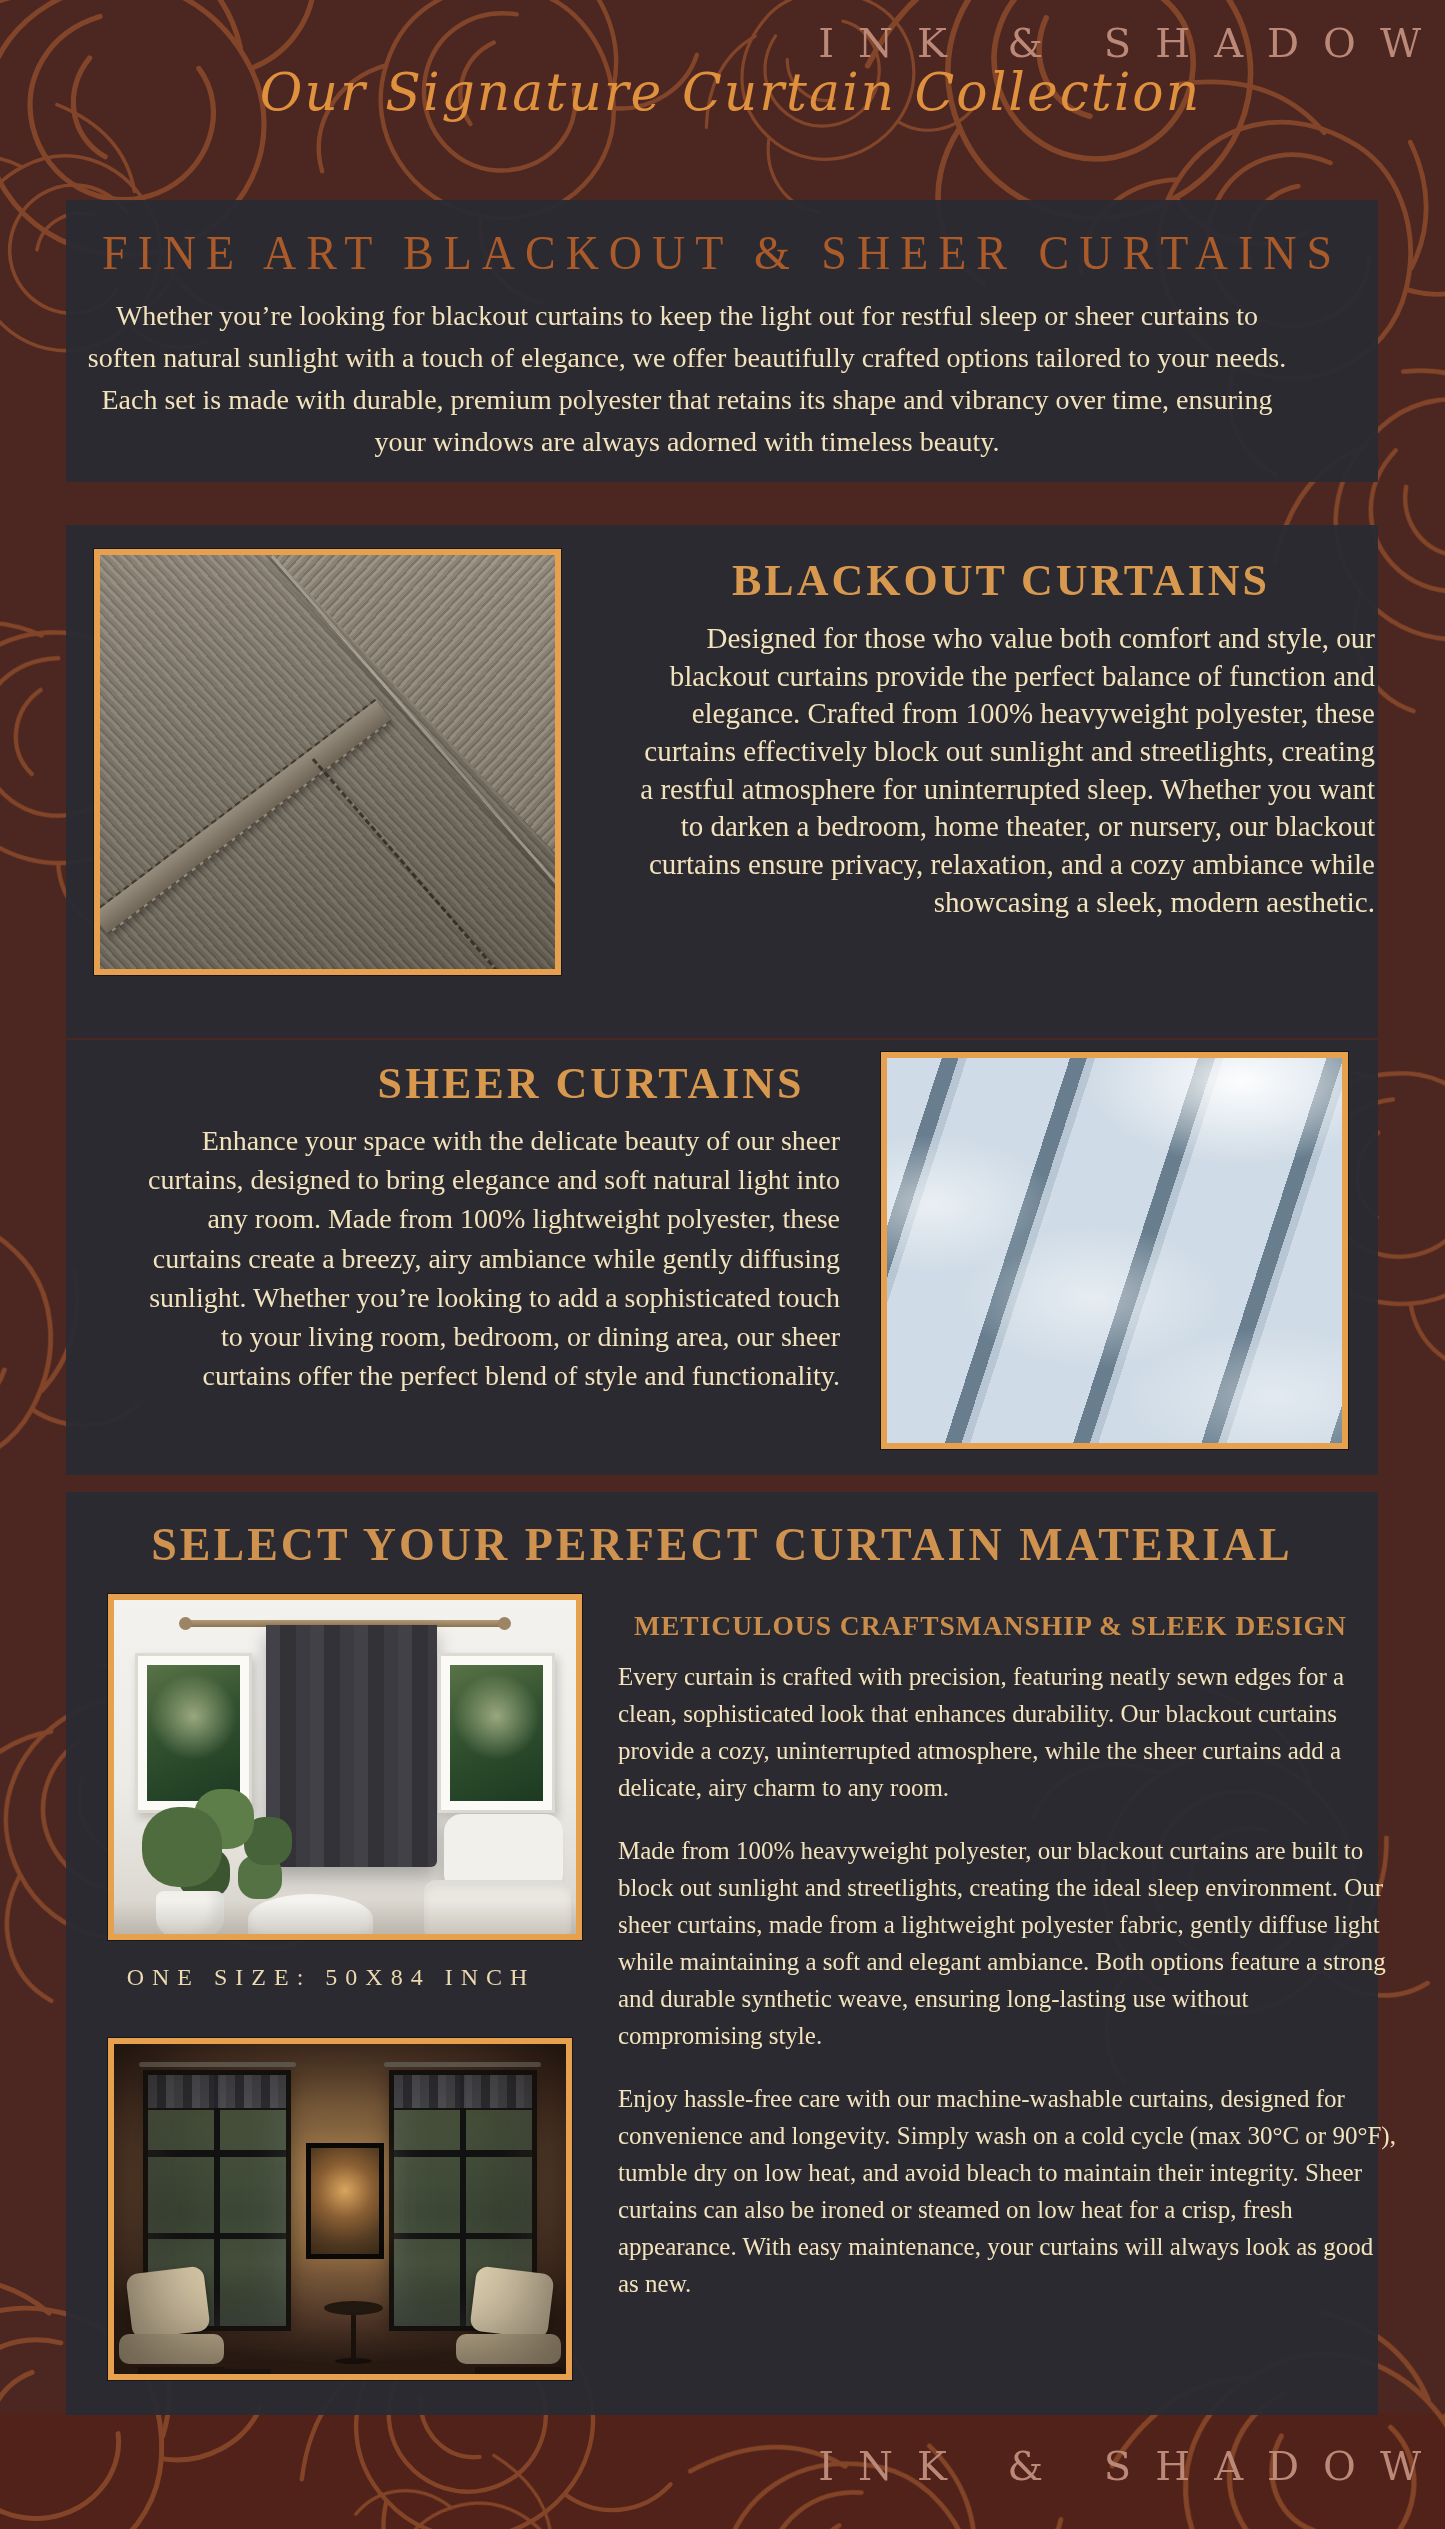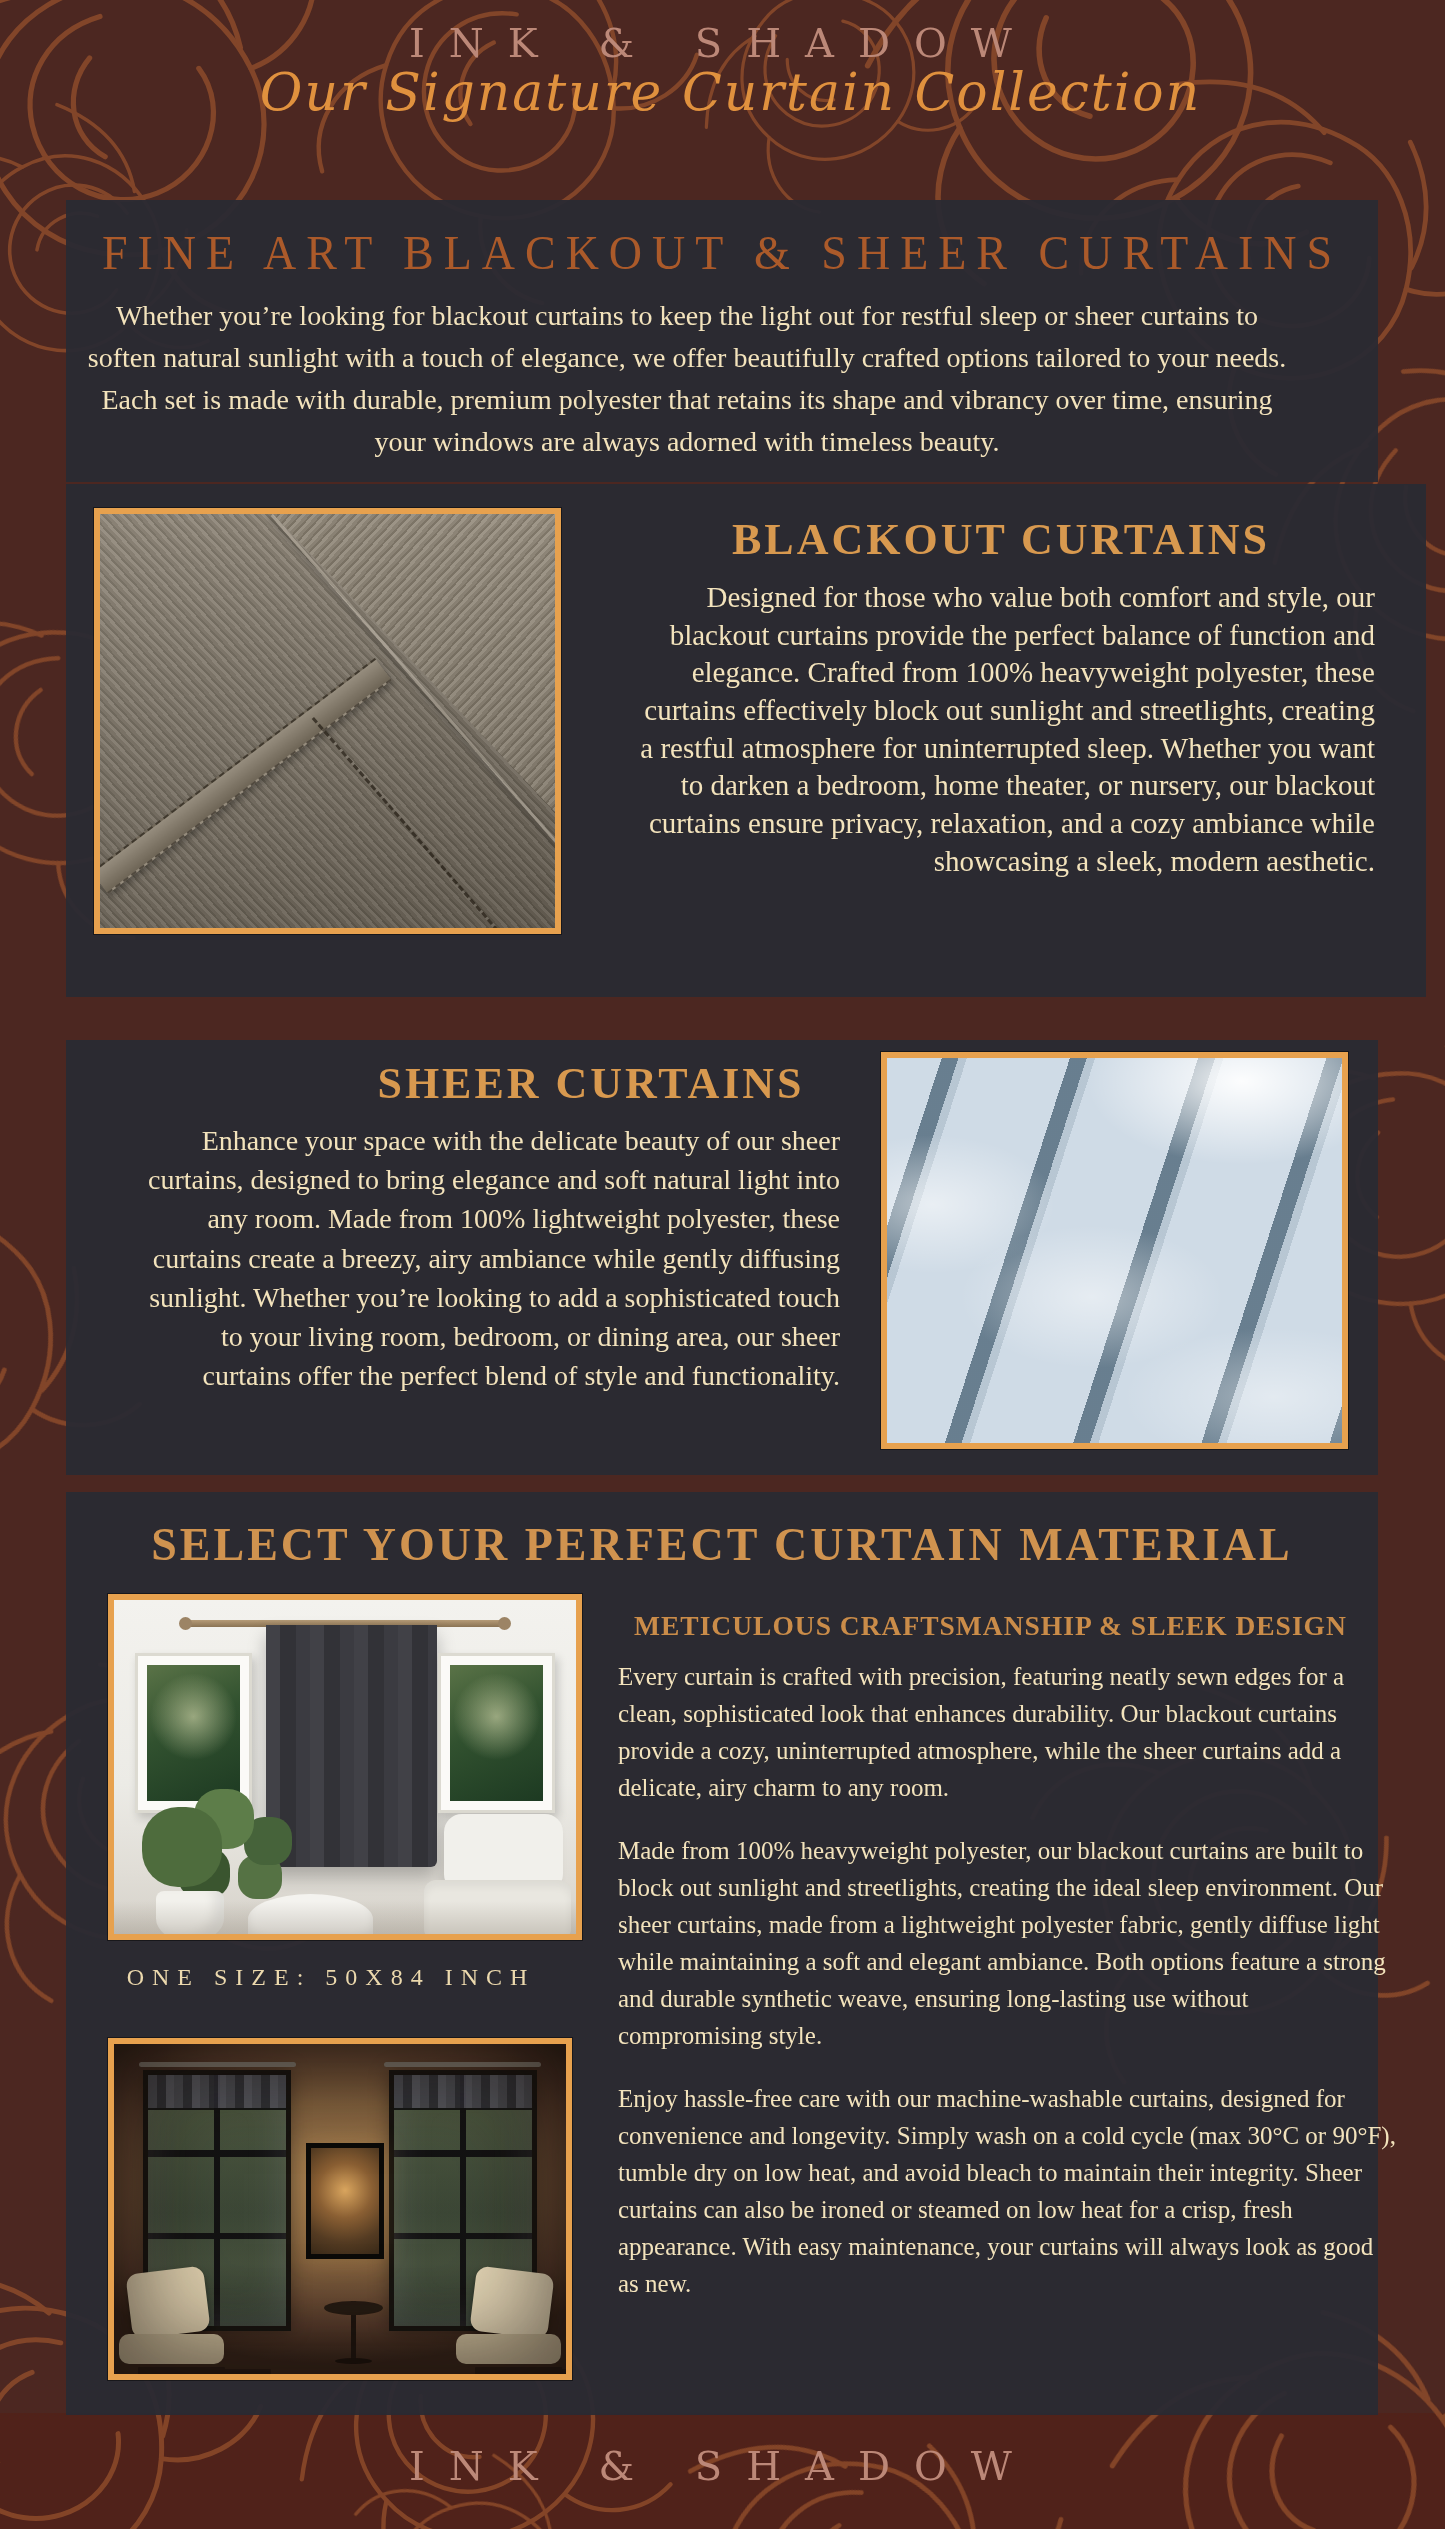--- a/index.html
+++ b/index.html
@@ -2,31 +2,31 @@
 <html><head>
 <meta charset="utf-8">
 <style>
   html,body{margin:0;padding:0;background:#30211d;}
   .page{position:relative;width:1445px;height:2529px;overflow:hidden;
         background:#4c2721;font-family:"Liberation Serif",serif;}
   .floral{position:absolute;inset:0;z-index:0;}
   .bottom-band{position:absolute;left:0;right:0;top:2413px;bottom:0;background:#50221a;z-index:0;}
 
   
-  .brand{position:absolute;left:0;width:100%;text-align:center;color:#bc8878;
+  .brand{position:absolute;left:0;width:100%;text-align:right;color:#bc8878;
          font-family:"DejaVu Serif",serif;font-weight:400;font-size:40px;letter-spacing:24px;z-index:2;}
   .brand-top{top:20px;}
   .brand-footer{top:2443px;}
   .tagline{position:absolute;top:62px;left:0;width:100%;text-align:center;z-index:2;
            font-family:"DejaVu Serif",serif;font-style:italic;font-size:52px;color:#e0913e;letter-spacing:2px;padding-left:8px;}
 
   
   .panel{position:absolute;left:66px;width:1312px;background:rgba(41,42,51,0.95);z-index:1;}
   .panel-intro{top:200px;height:282px;}
-  .panel-blackout{top:484px;height:513px;padding-left:48px;}
+  .panel-blackout{top:525px;height:513px;}
   .panel-sheer{top:1040px;height:435px;}
   .panel-materials{top:1492px;height:923px;}
 
   .intro-heading{margin:26px 30px 0;text-align:center;font-weight:400;font-size:46px;
                  letter-spacing:10px;color:#ab5a2a;transform:scaleY(1.06);white-space:nowrap;}
   .intro-body{margin:20px auto 0;width:1210px;text-align:center;font-size:28px;line-height:1.5;color:#f3e3bc;}
 
   .gold-h2{font-weight:bold;font-size:44px;letter-spacing:3px;color:#d8994f;margin:0;text-align:center;}
   .body-text{color:#f3e3bc;margin:16px;}
 

